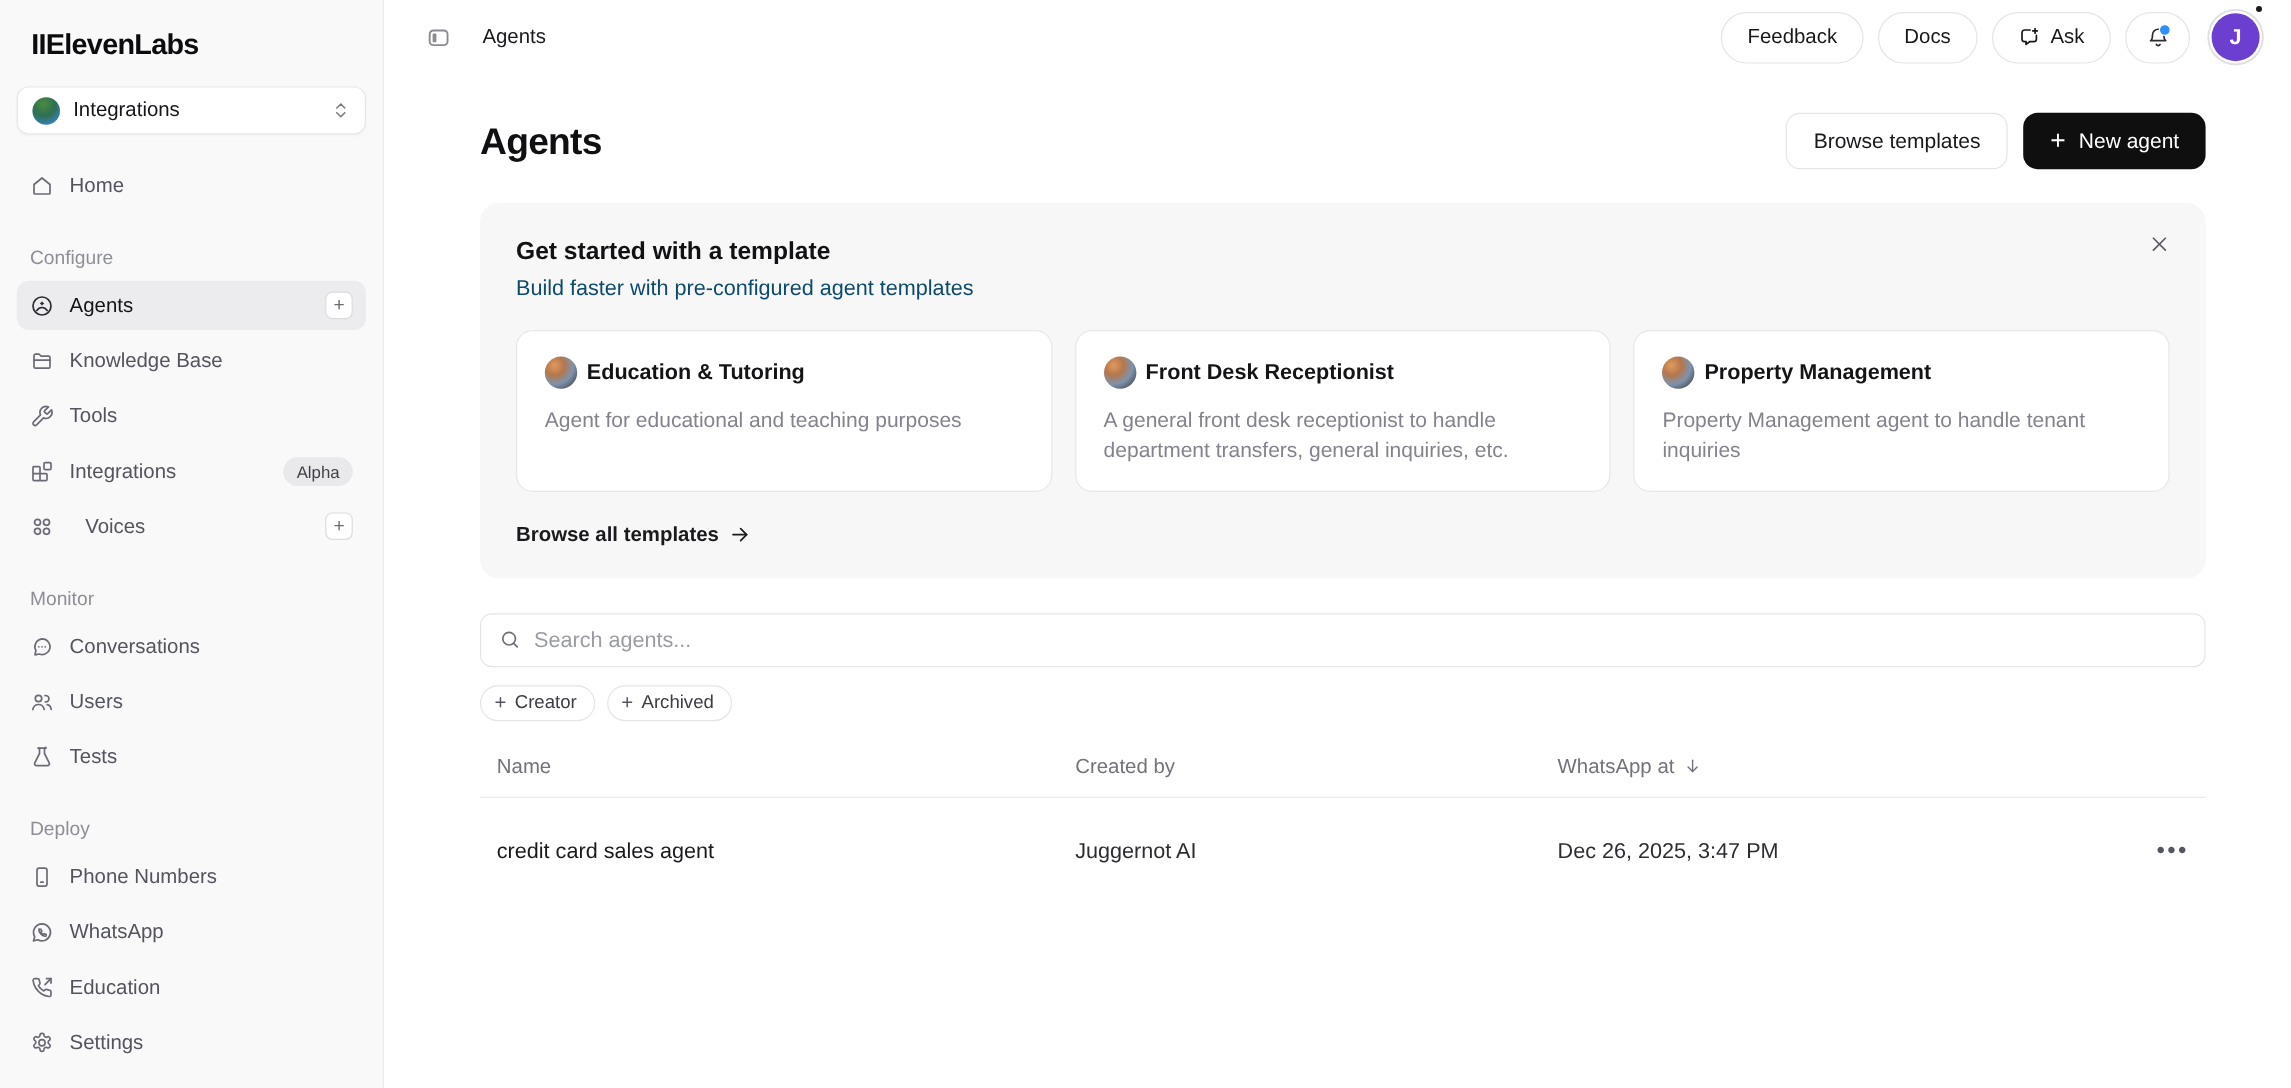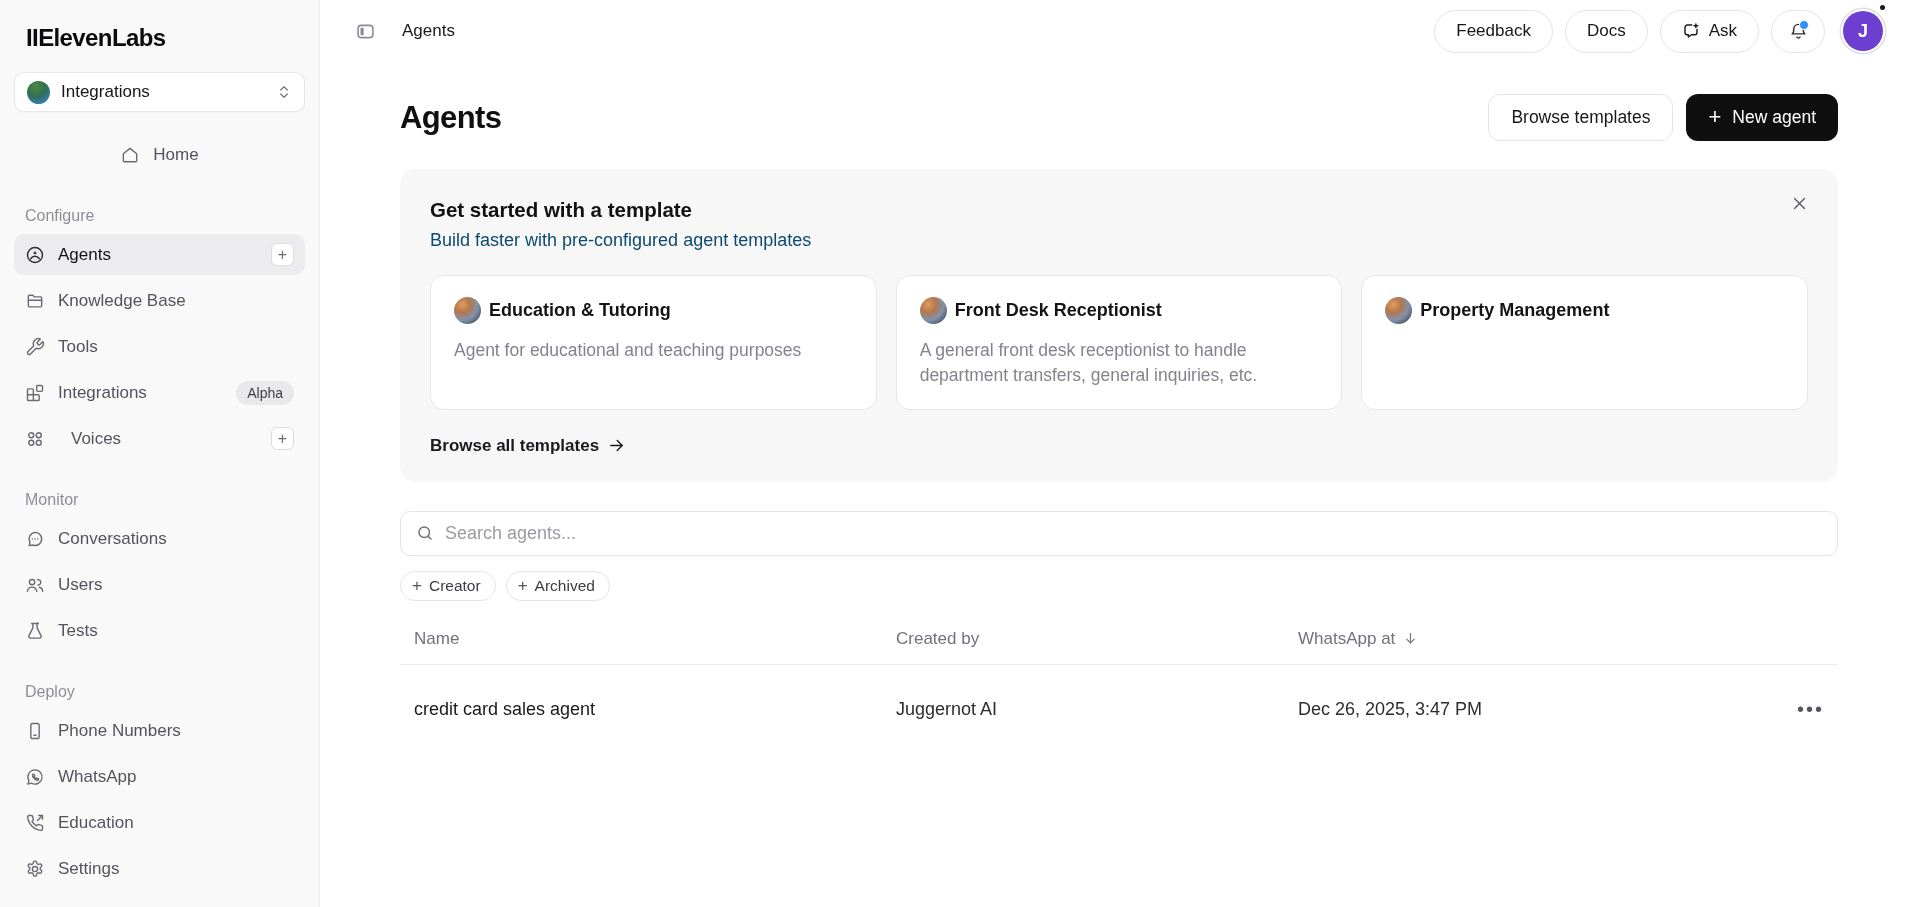--- a/index.html
+++ b/index.html
@@ -39,21 +39,21 @@
     height:41px; border-radius:10px; display:flex; align-items:center;
     gap:13px; padding:0 11px; color:#54545e; font-size:17px;
     cursor:pointer; margin-bottom:5px;
   }
   .nav-item .nicon { color:#6b6b75; flex:0 0 auto; }
   .nav-item.active { background:#ececee; color:#141417; font-weight:500; }
   .nav-item.active .nicon { color:#2b2b31; }
   .section-label {
     font-size:16px; color:#8e8e97; padding:0 11px; margin:27px 0 9px;
   }
-  .nav-home { margin-top:22px;justify-content:center; }
+  .nav-home { margin-top:22px; }
   .badge-alpha {
     margin-left:auto; background:#e9e9ec; color:#3f3f46;
     font-size:14px; border-radius:999px; padding:4px 11px;
   }
   .mini-plus {
     margin-left:auto; width:23px; height:23px; border:1px solid #dcdce1;
     border-radius:6px; background:#fff; color:#6b6b75;
     display:flex; align-items:center; justify-content:center;
     font-size:16px; line-height:1; cursor:pointer;
   }
@@ -418,20 +418,21 @@
             <span class="tpl-avatar"></span>
             <span class="tpl-title">Front Desk Receptionist</span>
           </div>
           <p class="tpl-desc">A general front desk receptionist to handle department transfers, general inquiries, etc.</p>
         </div>
         <div class="tpl-card">
           <div class="tpl-head">
             <span class="tpl-avatar"></span>
             <span class="tpl-title">Property Management</span>
           </div>
+          <p class="tpl-desc">Property Management agent to handle tenant inquiries</p>
         </div>
       </div>
 
       <button class="browse-all">
         <span>Browse all templates</span>
         <span>
           <svg width="17" height="17" viewBox="0 0 24 24" fill="none" stroke="currentColor" stroke-width="2" stroke-linecap="round" stroke-linejoin="round">
               <path d="M4 12h16"></path>
               <path d="m13 5 7 7-7 7"></path>
             </svg>

